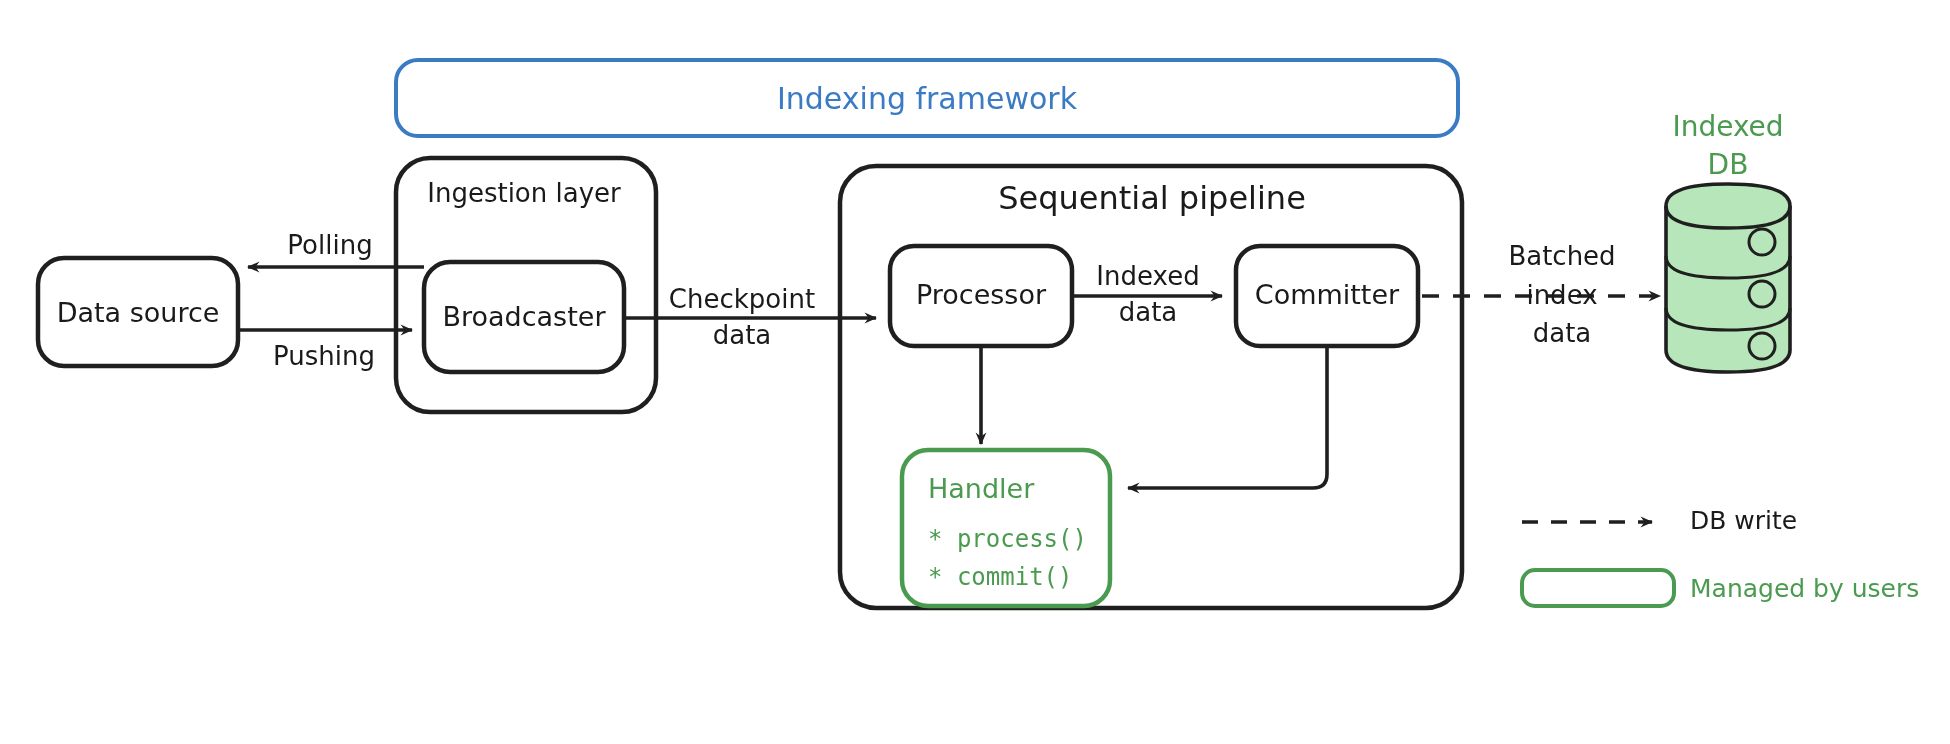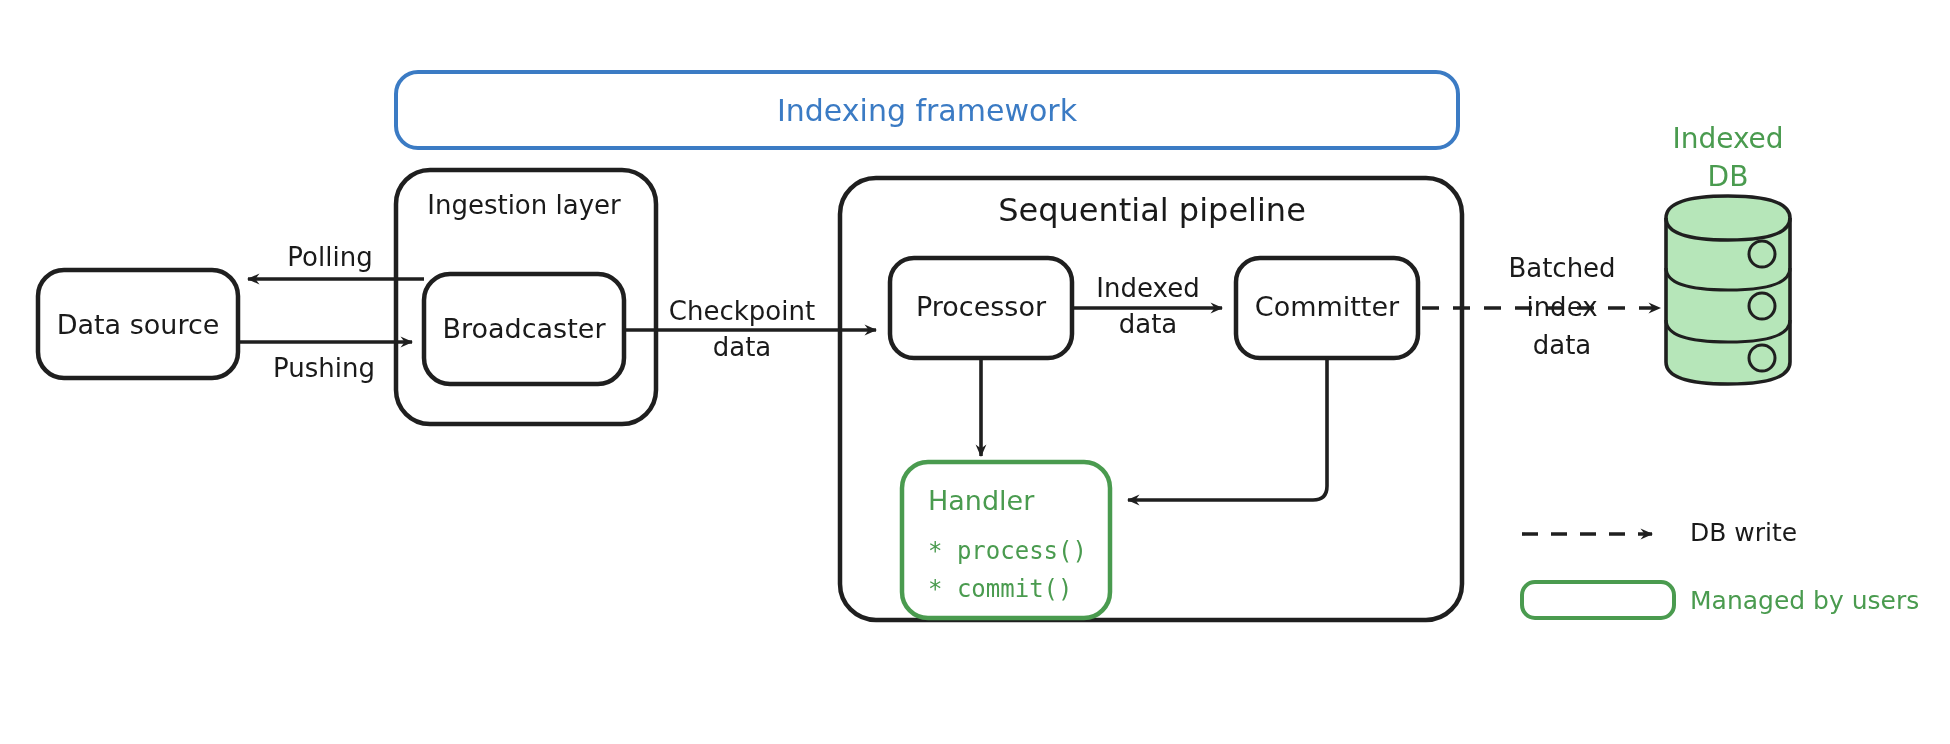--- a/index.html
+++ b/index.html
@@ -12,21 +12,20 @@
     height: 744px;
     font-family: "DejaVu Sans", sans-serif;
     overflow: hidden;
     position: relative;
   }
   #diagram-root {
     position: absolute;
     top: 0; left: 0;
     width: 1950px;
     height: 600px;
-    margin-top: 12px;
   }
   svg#scene {
     display: block;
     width: 1950px;
     height: 744px;
   }
   .hand {
     font-family: "DejaVu Sans", sans-serif;
     font-weight: 400;
   }

